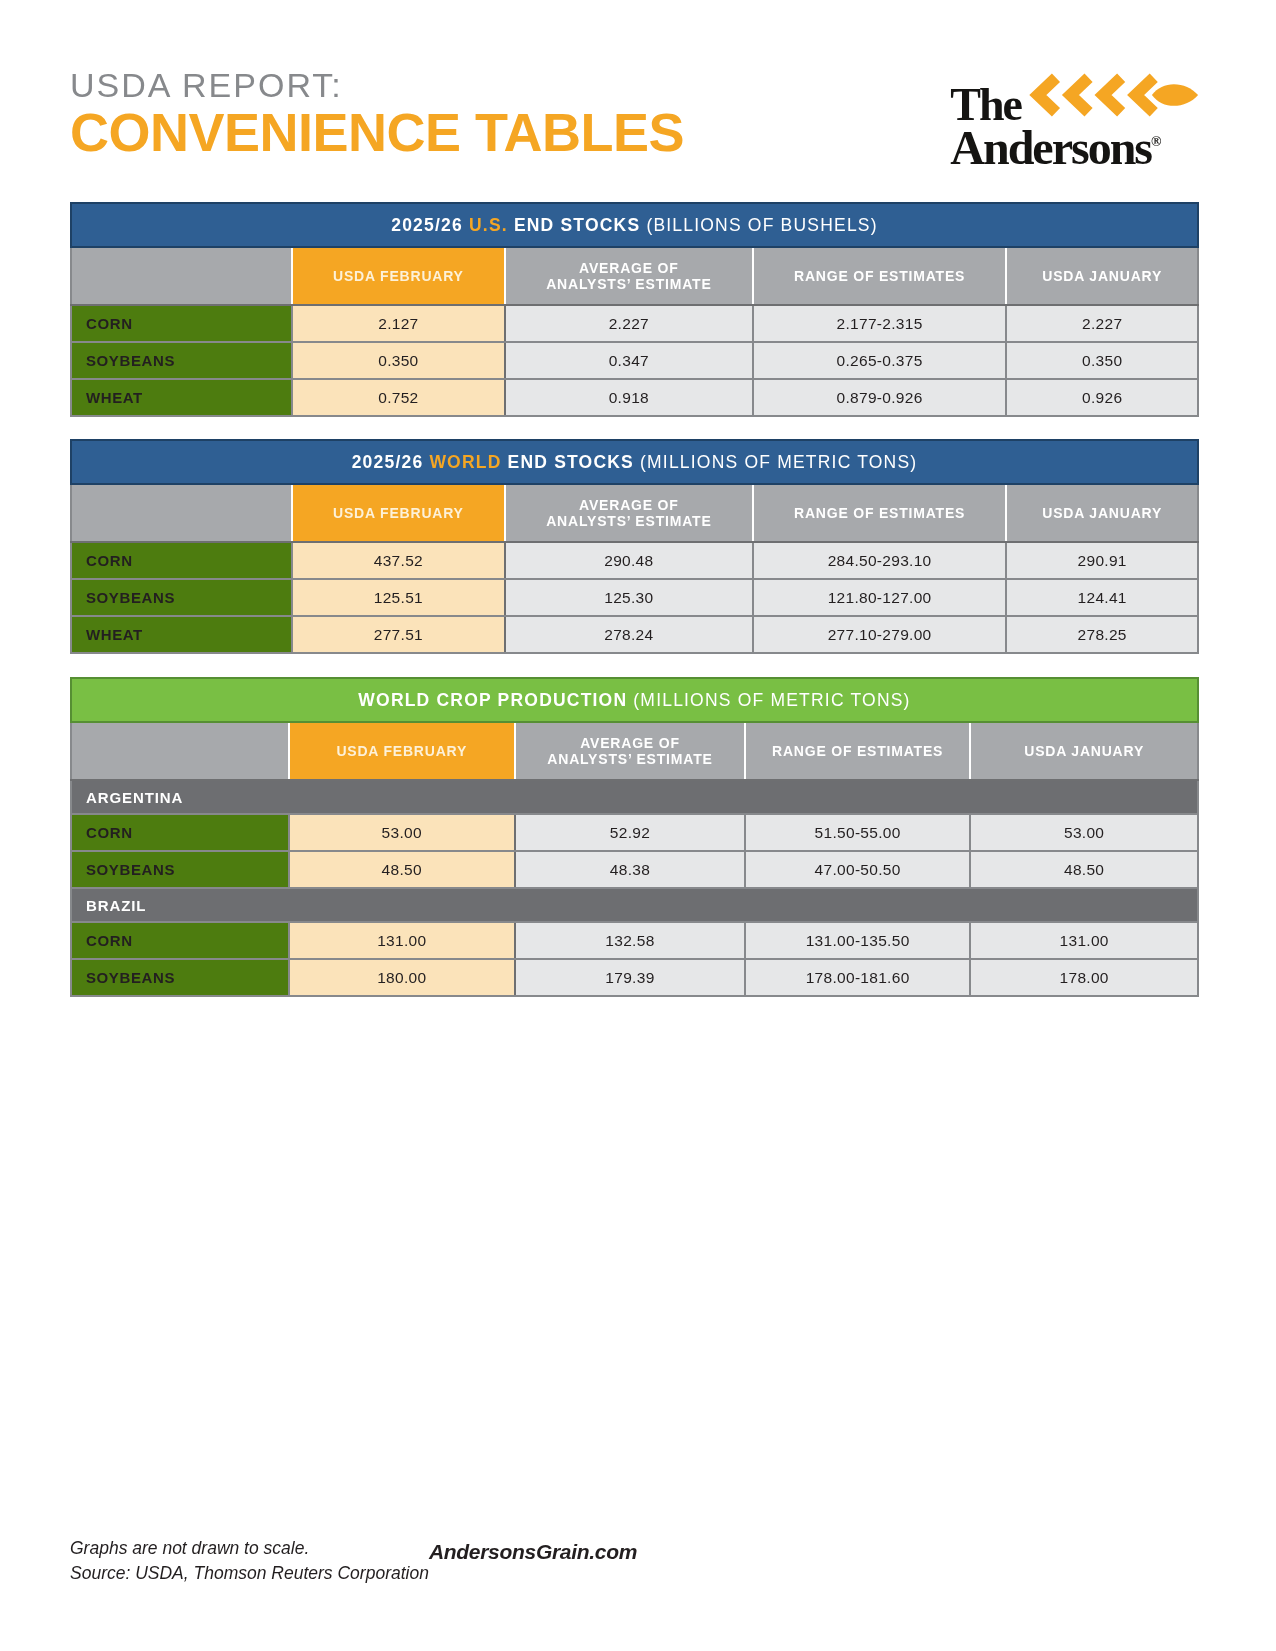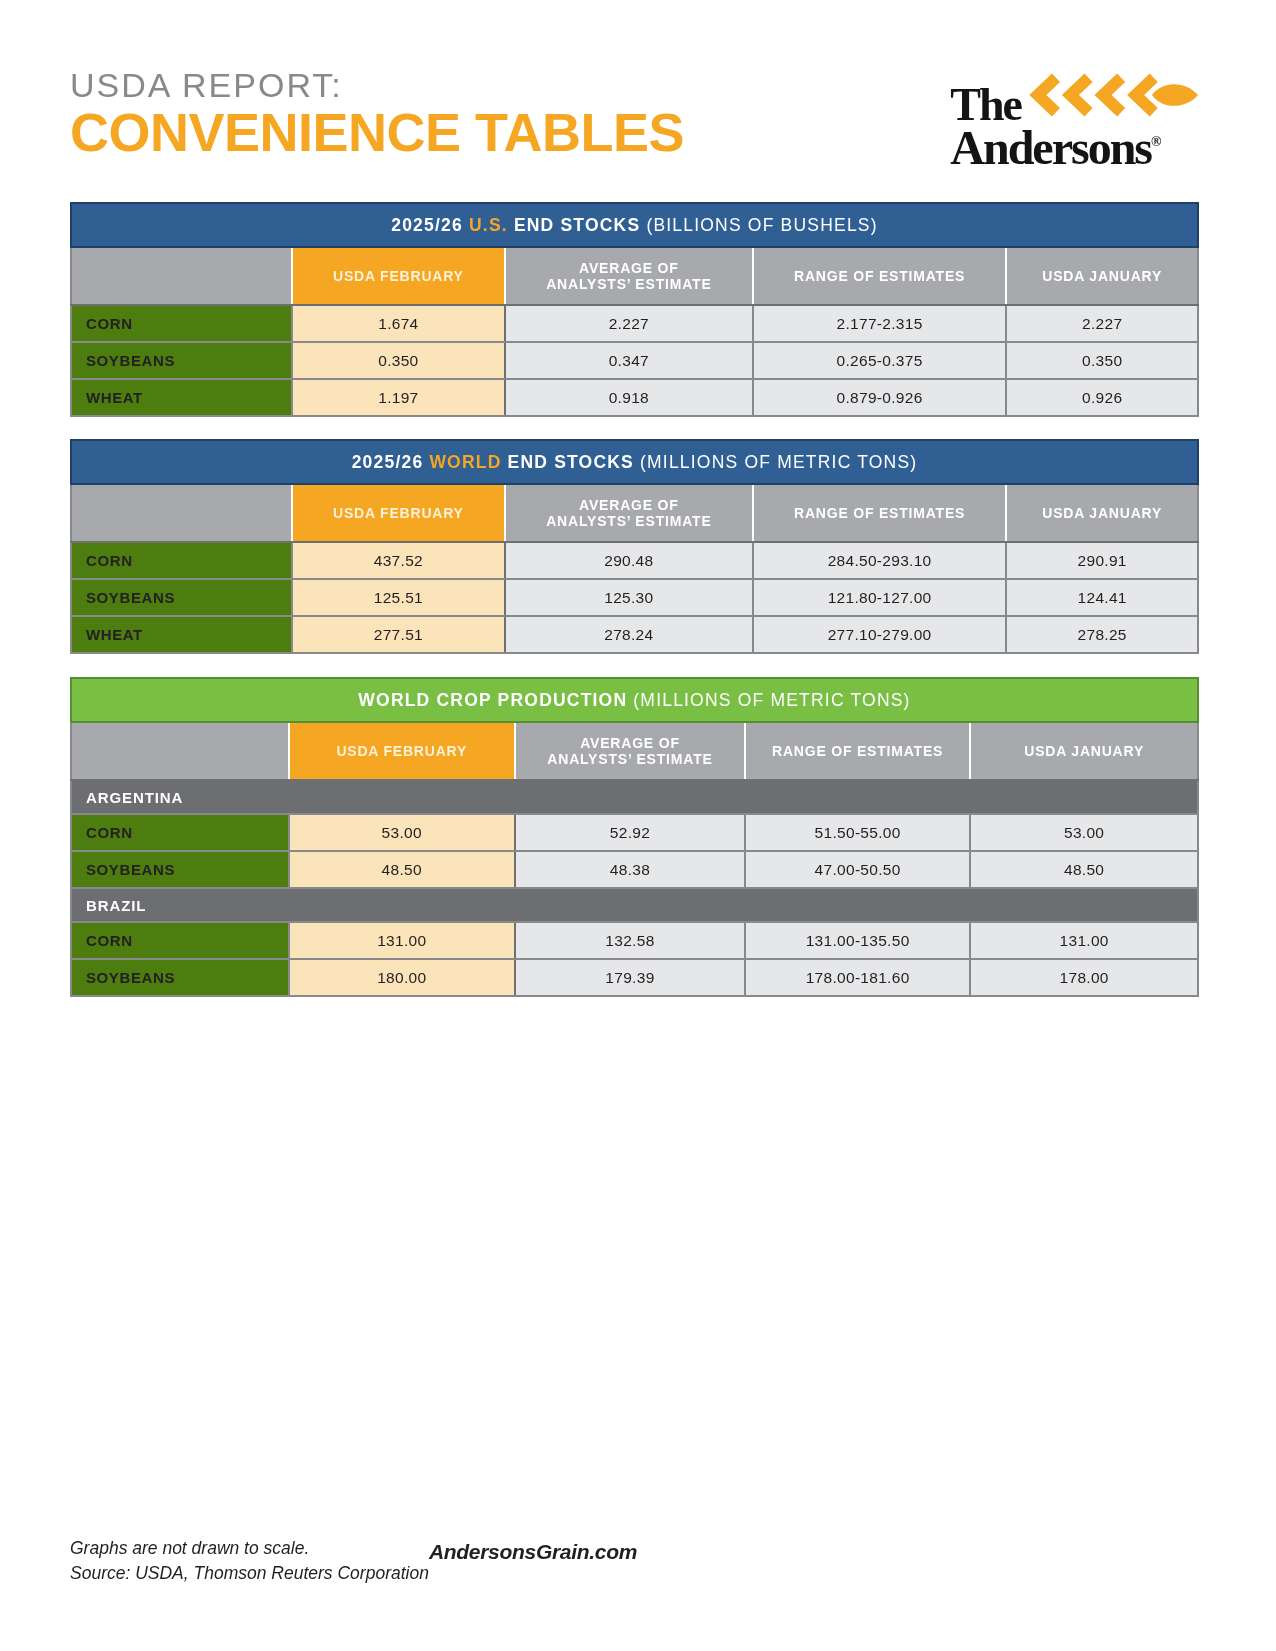--- a/index.html
+++ b/index.html
@@ -95,35 +95,35 @@
         <th class="feb">USDA FEBRUARY</th>
         <th>AVERAGE OF
 ANALYSTS’ ESTIMATE</th>
         <th>RANGE OF ESTIMATES</th>
         <th>USDA JANUARY</th>
       </tr>
     </thead>
     <tbody>
       <tr>
         <th class="rlabel">CORN</th>
-        <td class="feb">1.674</td>
+        <td class="feb">2.127</td>
         <td>2.227</td>
         <td>2.177-2.315</td>
         <td>2.227</td>
       </tr>
       <tr>
         <th class="rlabel">SOYBEANS</th>
         <td class="feb">0.350</td>
         <td>0.347</td>
         <td>0.265-0.375</td>
         <td>0.350</td>
       </tr>
       <tr>
         <th class="rlabel">WHEAT</th>
-        <td class="feb">1.197</td>
+        <td class="feb">0.752</td>
         <td>0.918</td>
         <td>0.879-0.926</td>
         <td>0.926</td>
       </tr>
     </tbody>
   </table>
 
   <table class="ct tbl-2">
     <colgroup>
         <col style="width:19.6%">

